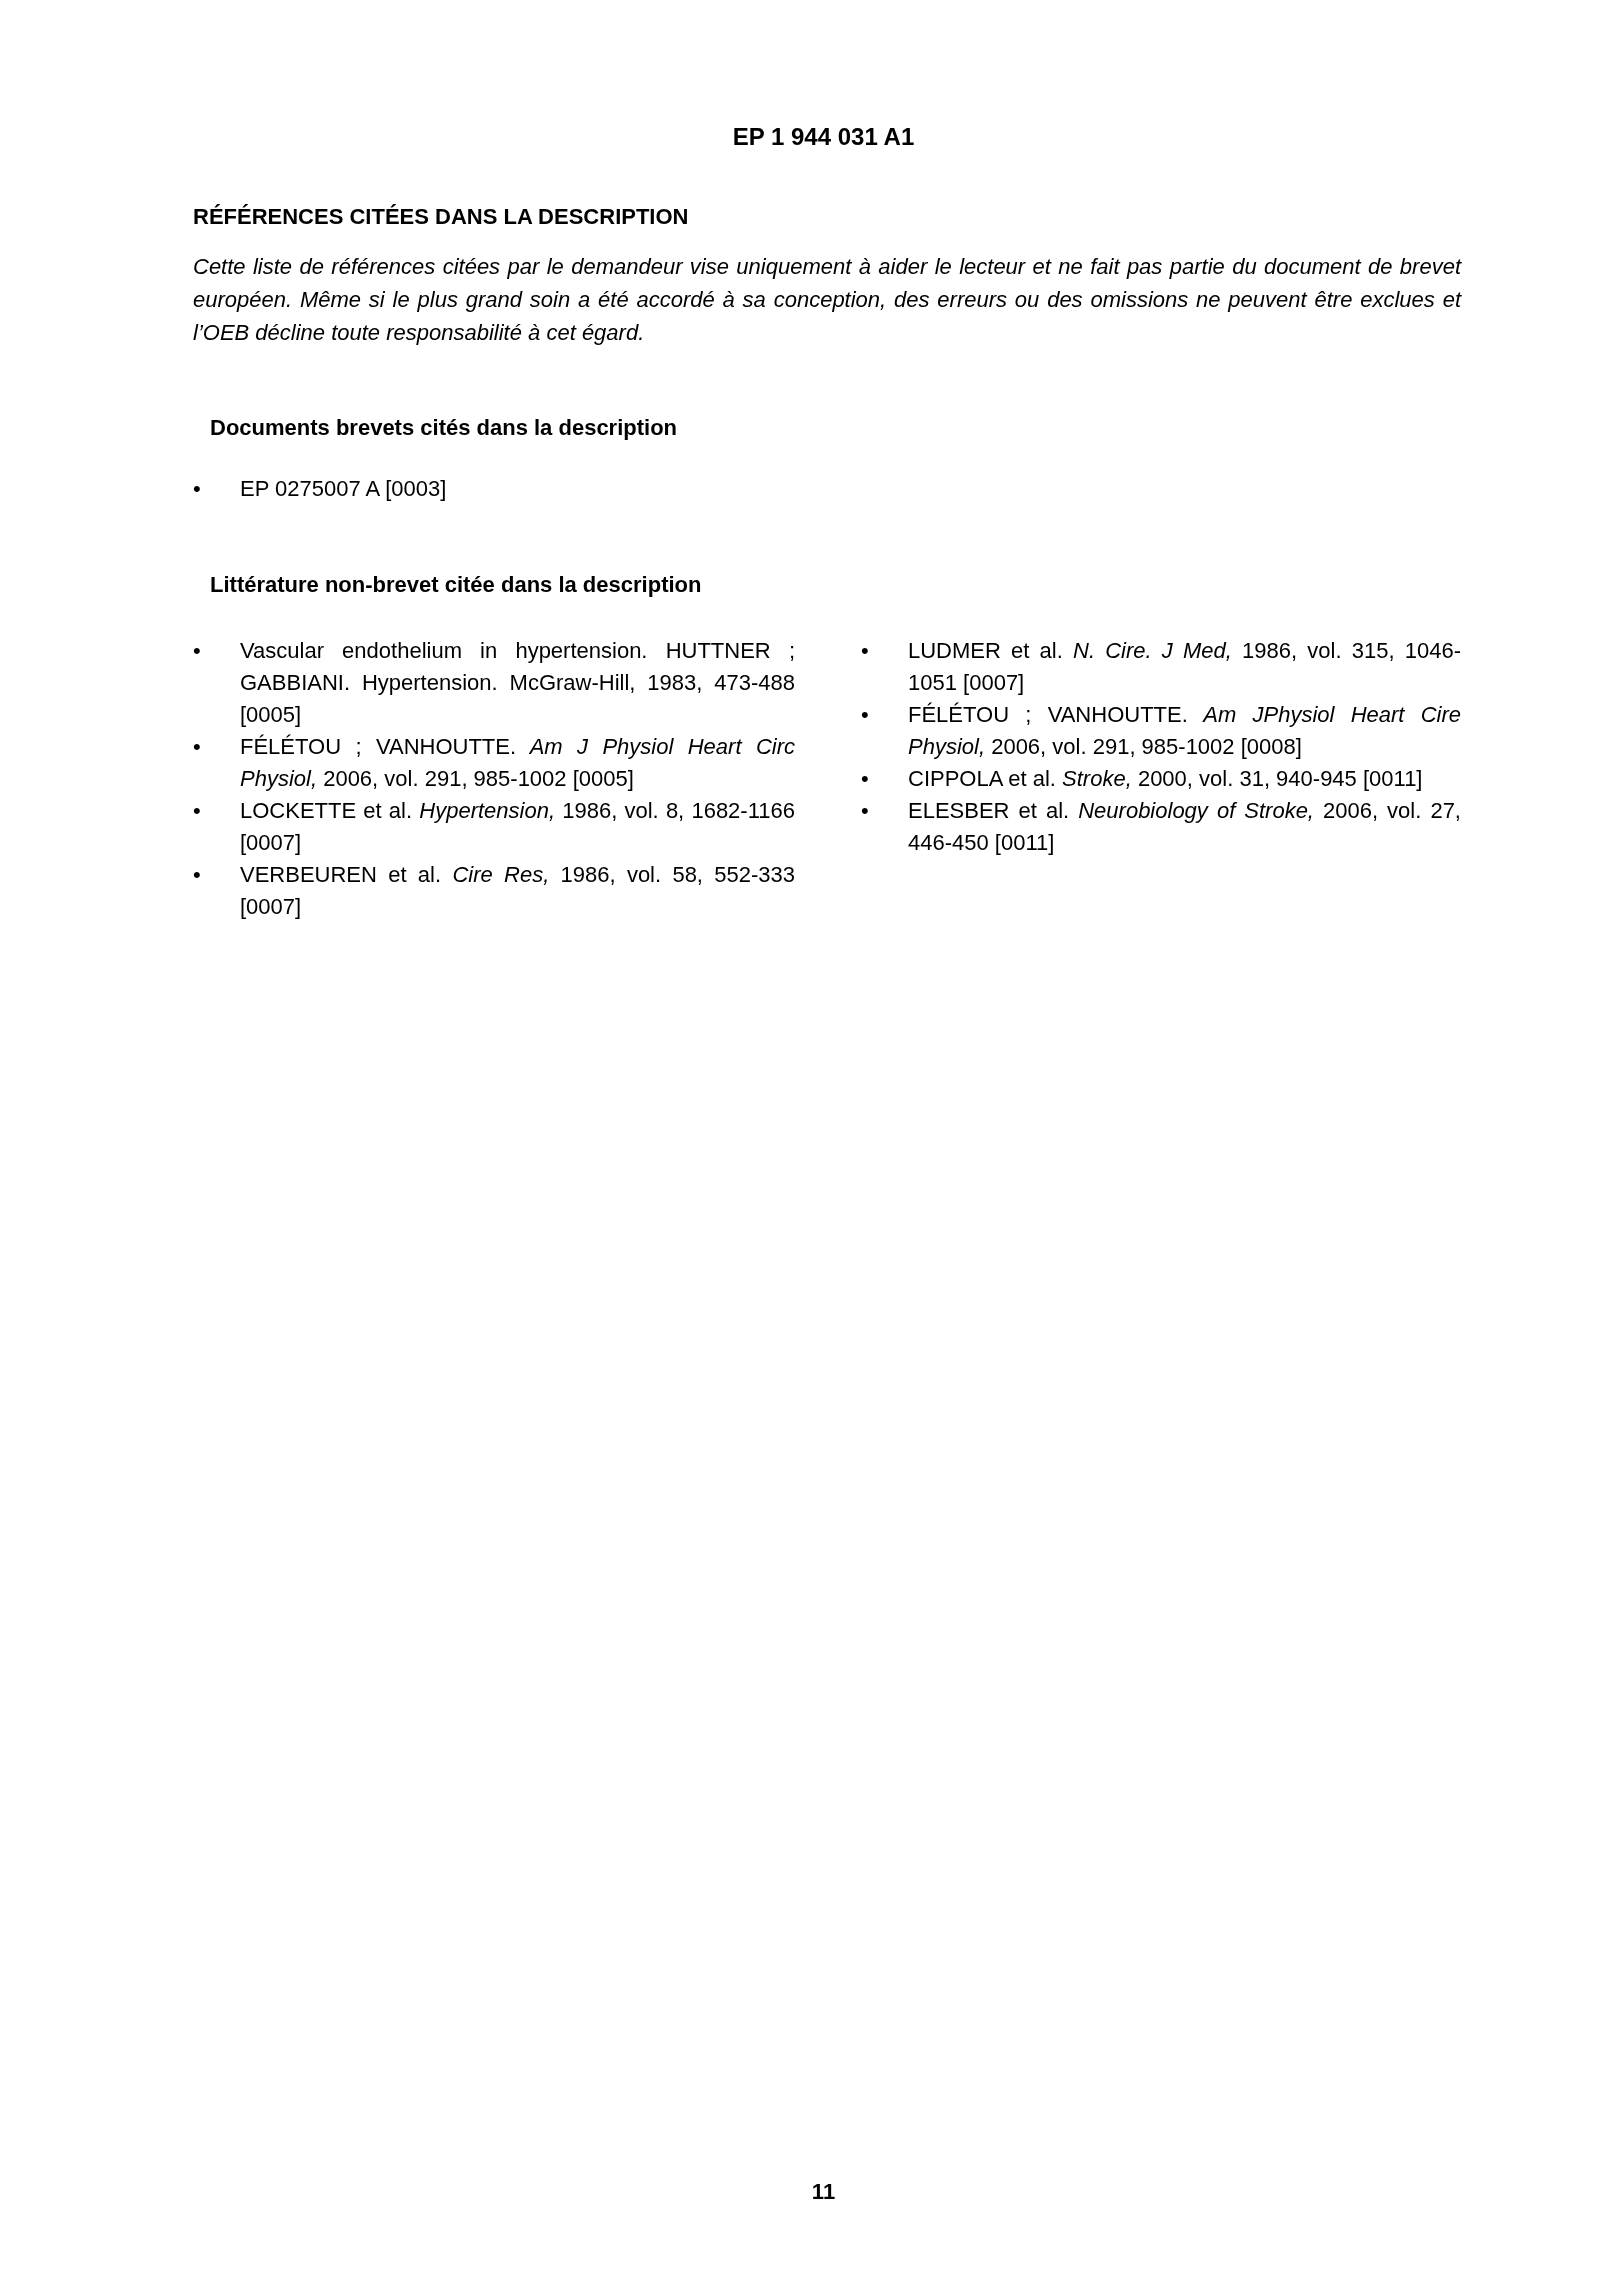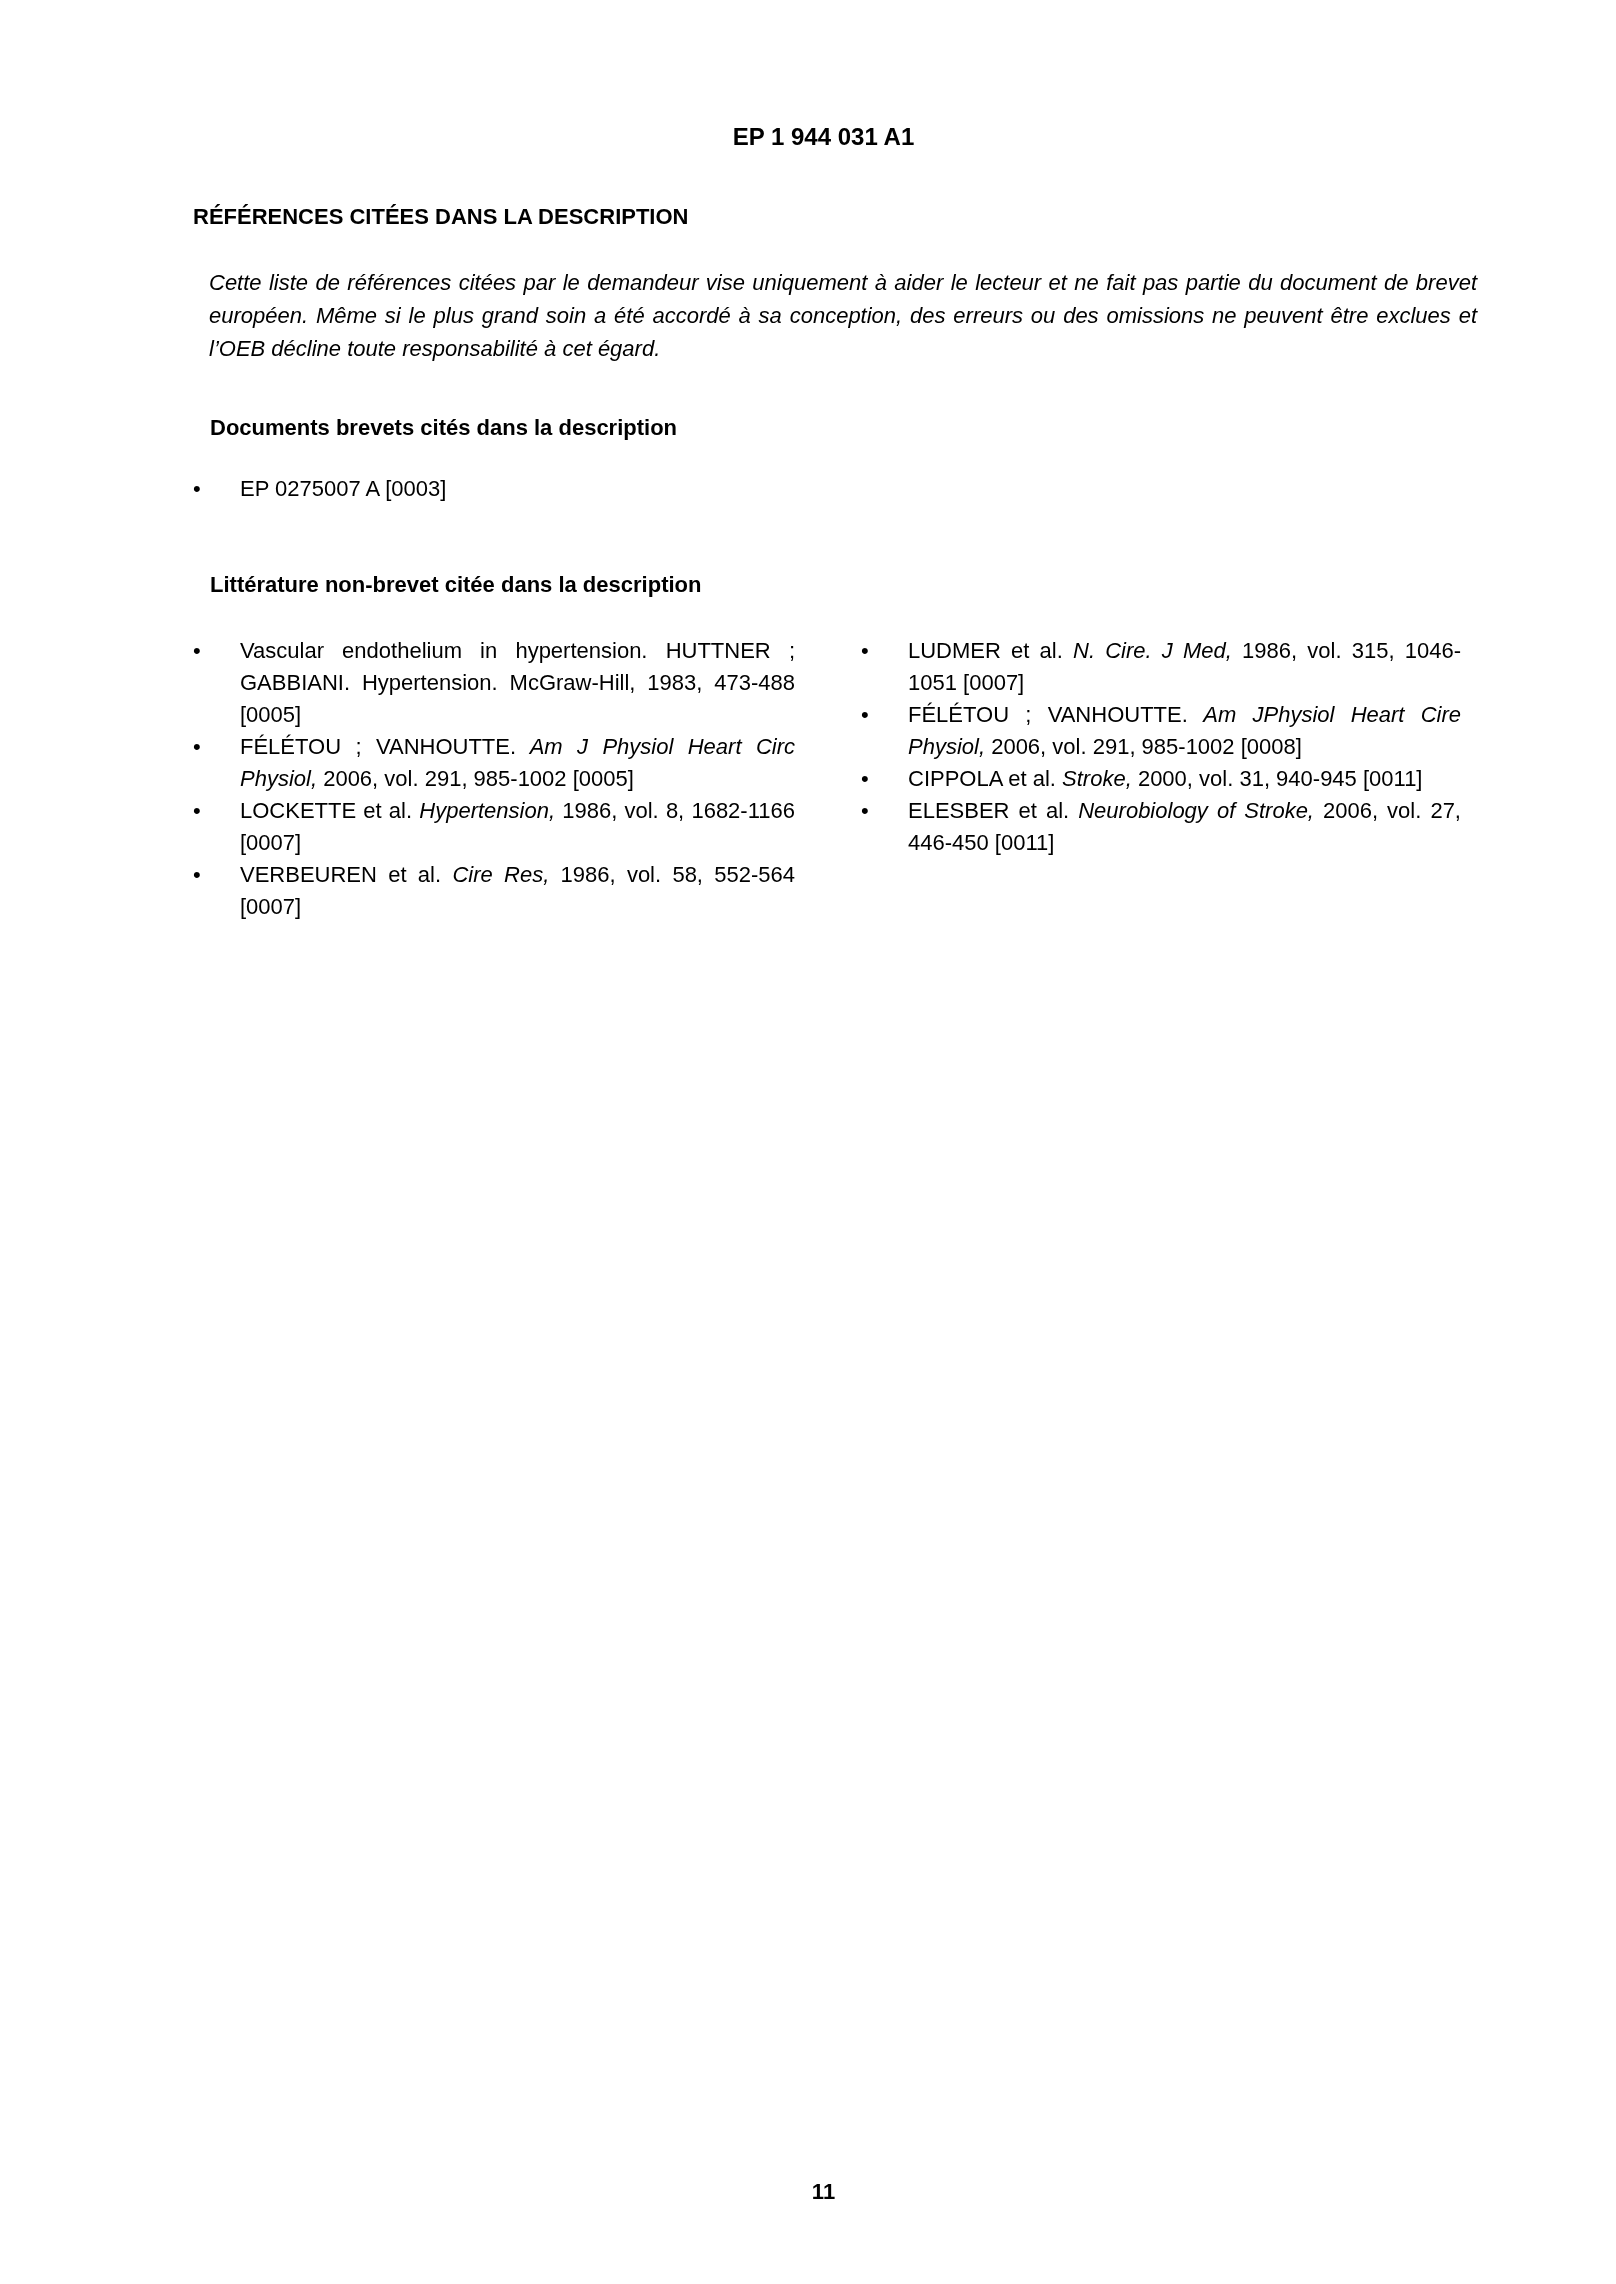--- a/index.html
+++ b/index.html
@@ -23,21 +23,21 @@
   .page-number { left: 0; width: 1647px; top: 2179px; text-align: center;
                  font-weight: bold; font-size: 22px; line-height: 26px; }
 </style>
 </head>
 <body>
 
 <div class="abs doc-number">EP 1 944 031 A1</div>
 
 <div class="abs section-title">RÉFÉRENCES CITÉES DANS LA DESCRIPTION</div>
 
-<p class="abs intro" style="margin:16px">Cette liste de références citées par le demandeur vise uniquement à aider le lecteur et ne fait pas partie du document de brevet européen. Même si le plus grand soin a été accordé à sa conception, des erreurs ou des omissions ne peuvent être exclues et l’OEB décline toute responsabilité à cet égard.</p>
+<p class="abs intro" style="margin:0">Cette liste de références citées par le demandeur vise uniquement à aider le lecteur et ne fait pas partie du document de brevet européen. Même si le plus grand soin a été accordé à sa conception, des erreurs ou des omissions ne peuvent être exclues et l’OEB décline toute responsabilité à cet égard.</p>
 
 <div class="abs subhead" style="top:415px">Documents brevets cités dans la description</div>
 
 <ul class="abs list patent-list">
   <li>
     <span class="bullet">•</span>
     <span>EP 0275007 A</span>
     <b>[0003]</b>
   </li>
 </ul>
@@ -52,21 +52,21 @@
   <li>
     <span class="bullet">•</span>
     <b>FÉLÉTOU ; VANHOUTTE.</b><i> Am J Physiol Heart Circ Physiol,</i><span> 2006, vol. 291, 985-1002 </span><b>[0005]</b>
   </li>
   <li>
     <span class="bullet">•</span>
     <b>LOCKETTE et al.</b><i> Hypertension,</i><span> 1986, vol. 8, 1682-1166 </span><b>[0007]</b>
   </li>
   <li>
     <span class="bullet">•</span>
-    <b>VERBEUREN et al.</b><i> Cire Res,</i><span> 1986, vol. 58, 552-564 </span><b>[0007]</b>
+    <b>VERBEUREN et al.</b><i> Cire Res,</i><span> 1986, vol. 58, 552-333 </span><b>[0007]</b>
   </li>
 </ul>
 
 <ul class="abs list col-right">
   <li>
     <span class="bullet">•</span>
     <b>LUDMER et al.</b><i> N. Cire. J Med,</i><span> 1986, vol. 315, 1046-1051 </span><b>[0007]</b>
   </li>
   <li>
     <span class="bullet">•</span>

